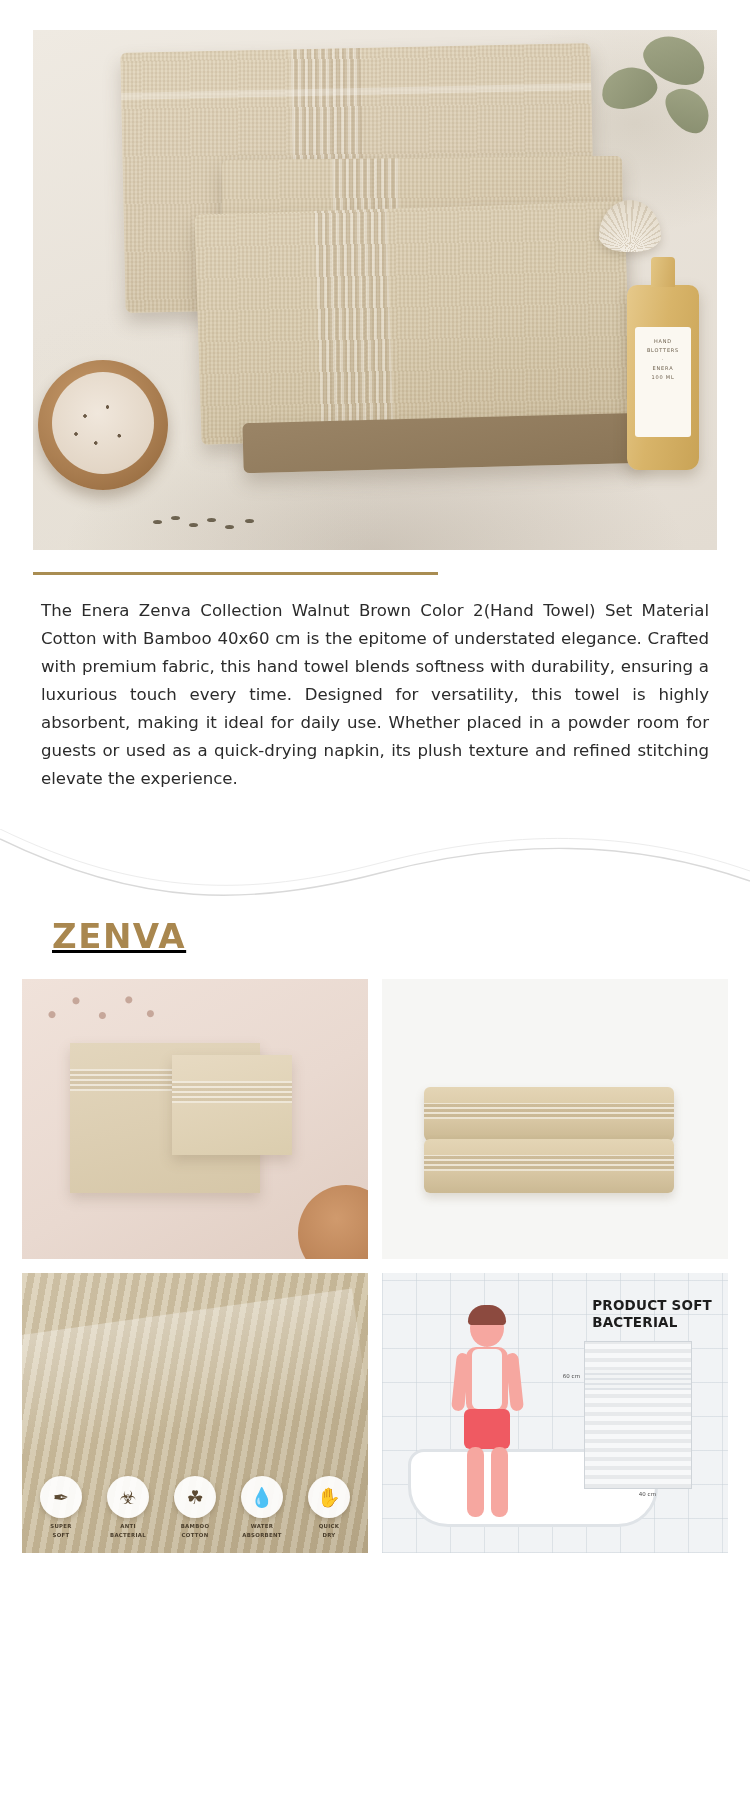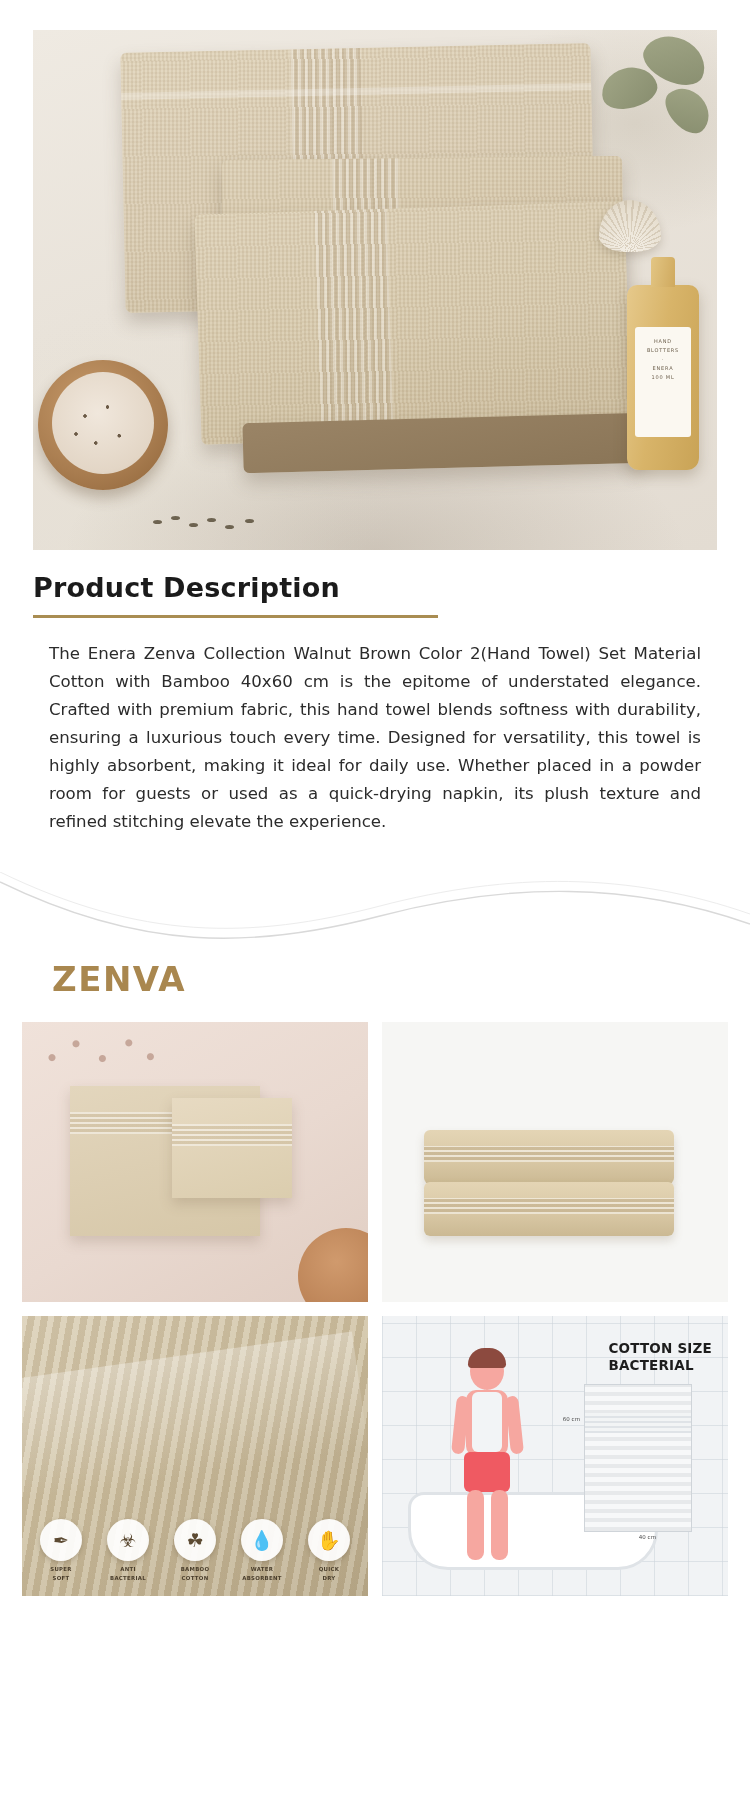--- a/index.html
+++ b/index.html
@@ -170,37 +170,38 @@
     font-weight: bold;
     color: #1b1b1b;
     letter-spacing: .2px;
   }
   .rule {
     width: 405px; height: 3px;
     background: #a98d52;
     margin-bottom: 22px;
   }
   .desc p {
-    margin: 16px;
+    margin: 8px;
     font-size: 16.6px;
     line-height: 28px;
     color: #2b2b2b;
     text-align: justify;
   }
 
   
   .wave {
     margin-top: 36px;
     width: 750px; height: 86px;
     display: block;
   }
 
   
   .brand {
     padding: 4px 0 18px 52px;
+    text-decoration: underline;
   }
   .brand .name {
     font-size: 34px;
     font-weight: bold;
     color: #a9874f;
     letter-spacing: 1.5px;
     line-height: 1.05;
   }
   .brand .sub {
     font-size: 15px;
@@ -388,21 +389,20 @@
           <i style="left:18px;top:0;"></i>
           <i style="left:36px;top:7px;"></i>
         <i style="left:54px;top:2px;"></i>
           <i style="left:72px;top:9px;"></i>
           <i style="left:92px;top:3px;"></i>
       </div>
     </div>
   </div>
 
   <section class="desc">
-    <h2>Product Description</h2>
     <div class="rule"></div>
     <p>The Enera Zenva Collection Walnut Brown Color 2(Hand Towel) Set Material Cotton with Bamboo 40x60 cm is the epitome of understated elegance. Crafted with premium fabric, this hand towel blends softness with durability, ensuring a luxurious touch every time. Designed for versatility, this towel is highly absorbent, making it ideal for daily use. Whether placed in a powder room for guests or used as a quick-drying napkin, its plush texture and refined stitching elevate the experience.</p>
   </section>
 
   <svg class="wave" viewBox="0 0 750 86" preserveAspectRatio="none">
     <path d="M0,10 C140,78 250,78 380,44 C510,10 630,10 750,52 L750,86 L0,86 Z" fill="#ffffff"></path>
     <path d="M0,10 C140,78 250,78 380,44 C510,10 630,10 750,52" fill="none" stroke="#d9d9d9" stroke-width="1.4"></path>
     <path d="M0,0 C140,68 250,68 380,34 C510,0 630,0 750,42" fill="none" stroke="#ececec" stroke-width="1"></path>
   </svg>
 
@@ -466,21 +466,21 @@
         <div class="armR"></div>
         <div class="torso"></div>
         <div class="vest"></div>
         <div class="shorts"></div>
         <div class="legL"></div>
         <div class="legR"></div>
         <div class="head"></div>
         <div class="hair"></div>
       </div>
       <div class="title">
-        <span>COTTON SIZE</span><br>
+        <span>PRODUCT SOFT</span><br>
         <span>BACTERIAL</span>
       </div>
       <div class="towel-ref">
         <div class="strip"></div>
       </div>
       <div class="dim-v">60 cm</div>
       <div class="dim-h">40 cm</div>
     </div>
 
   </div>

